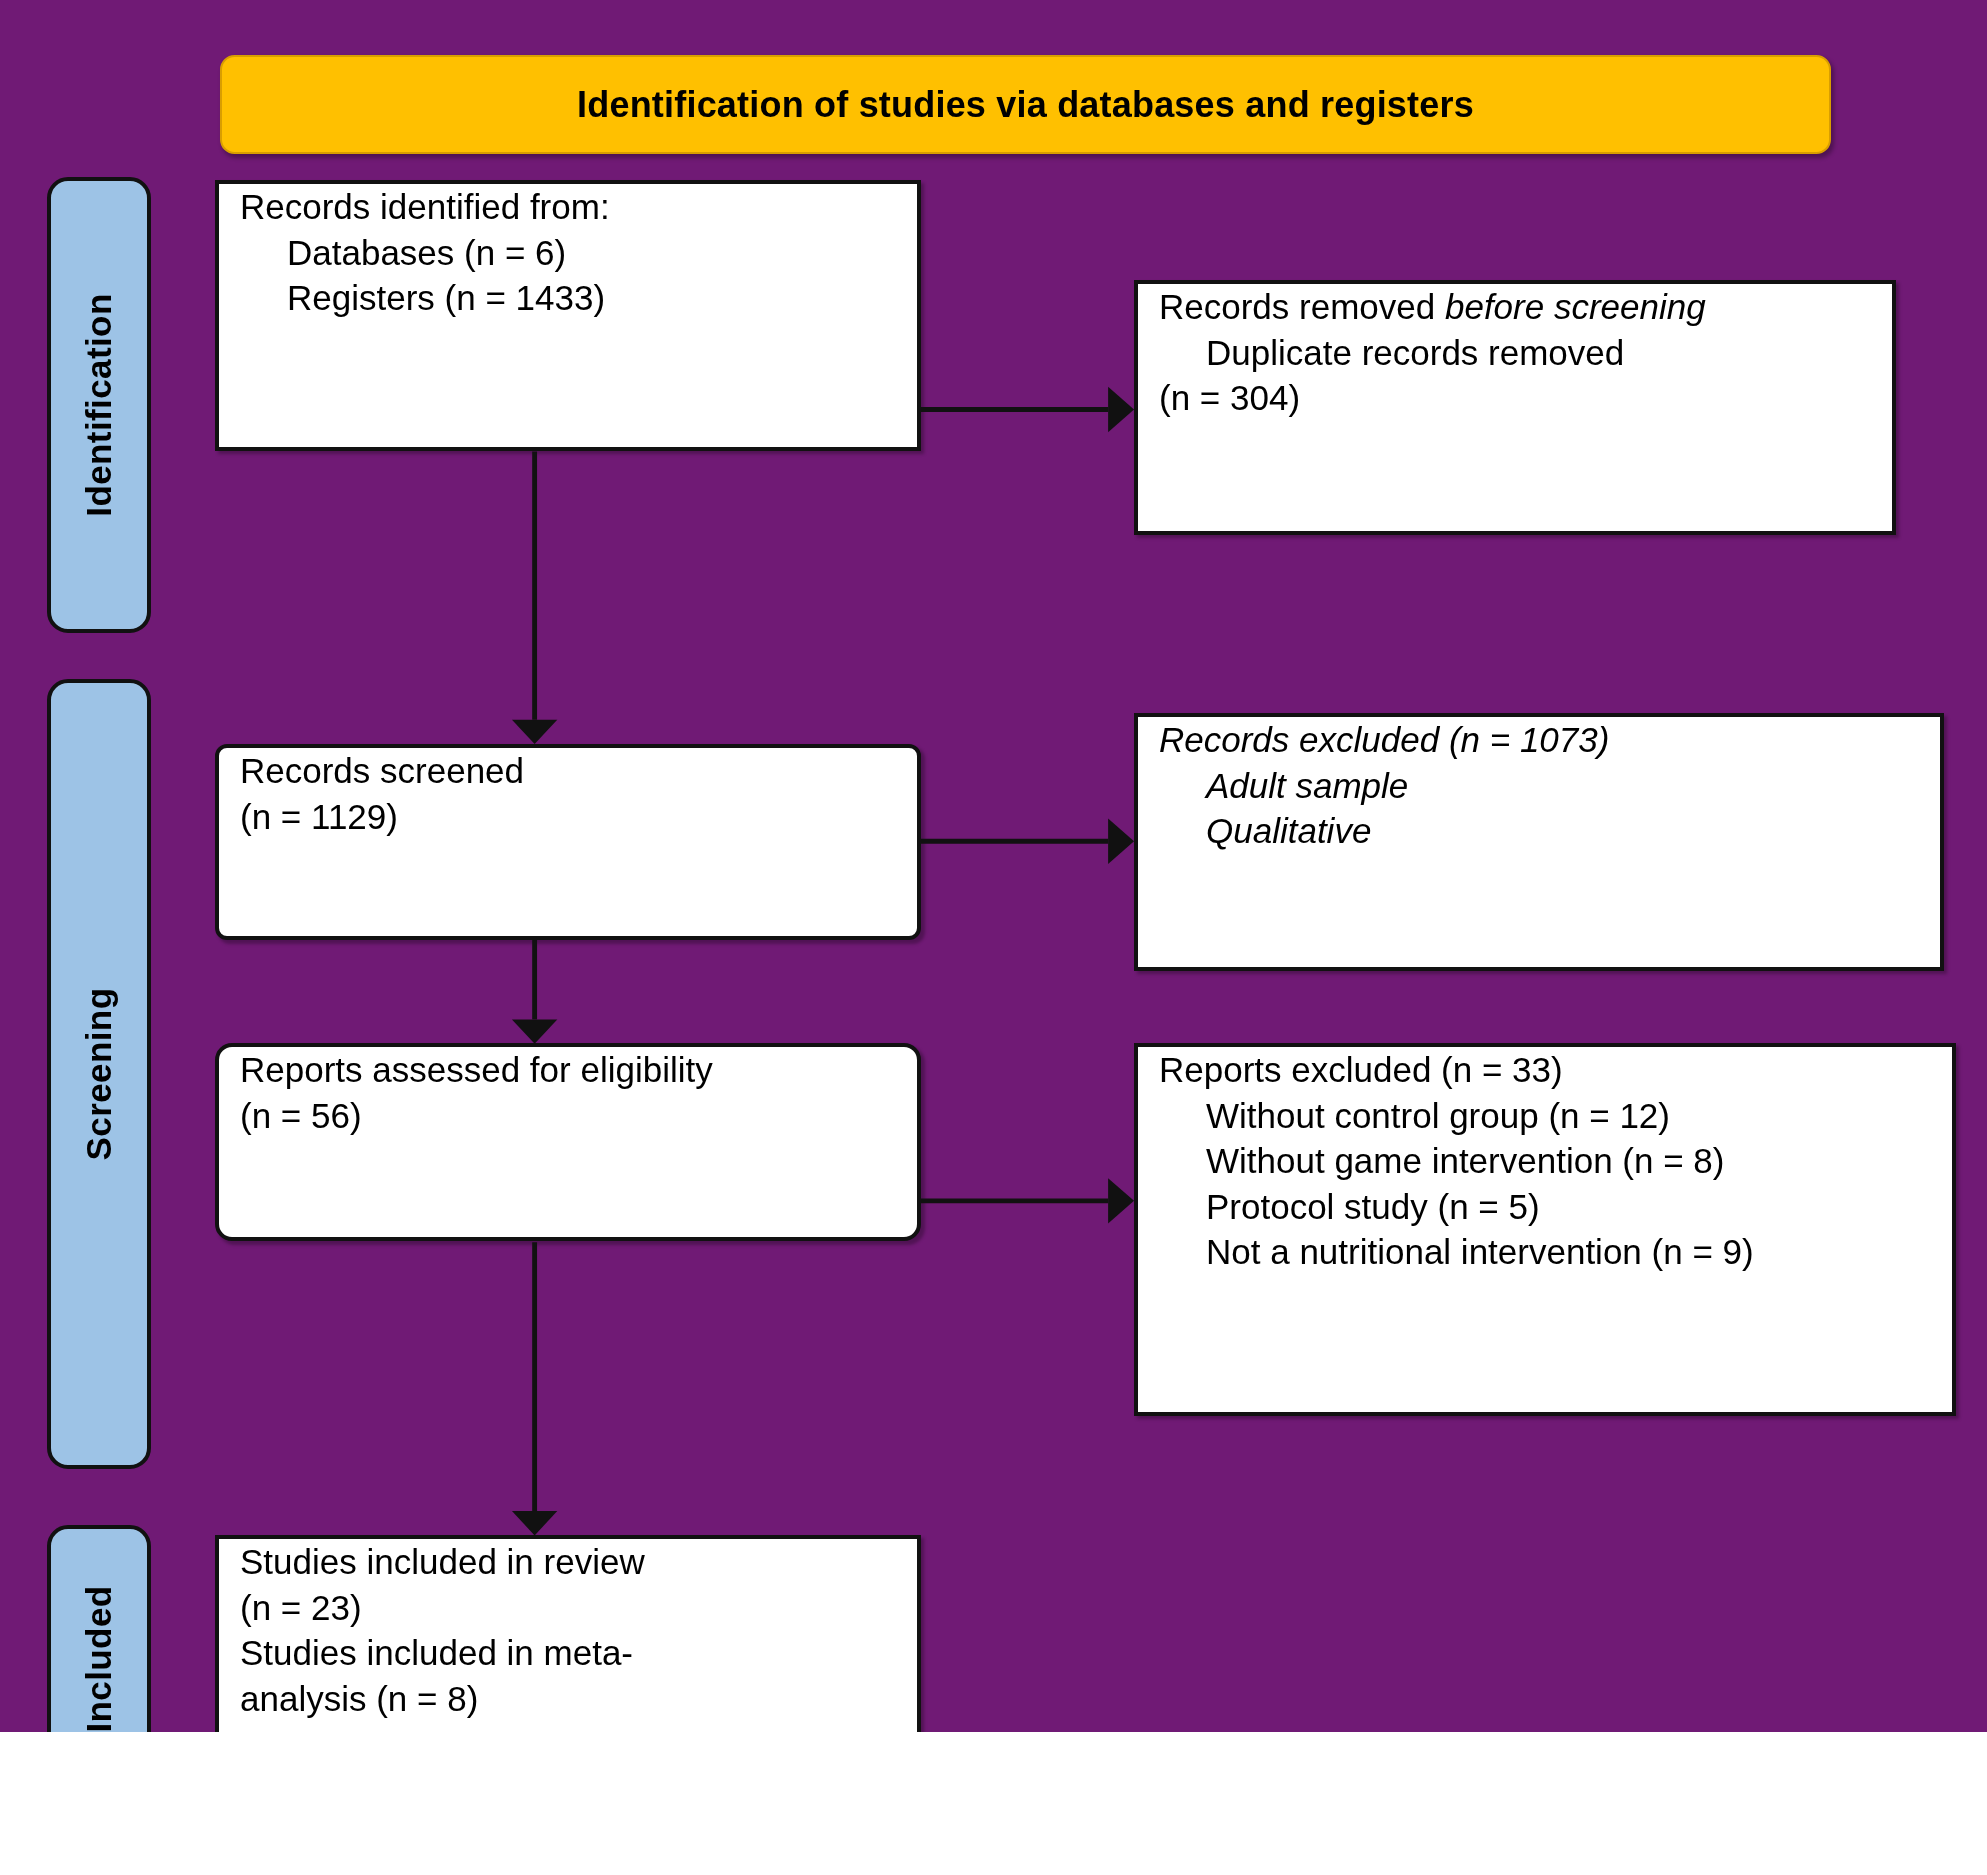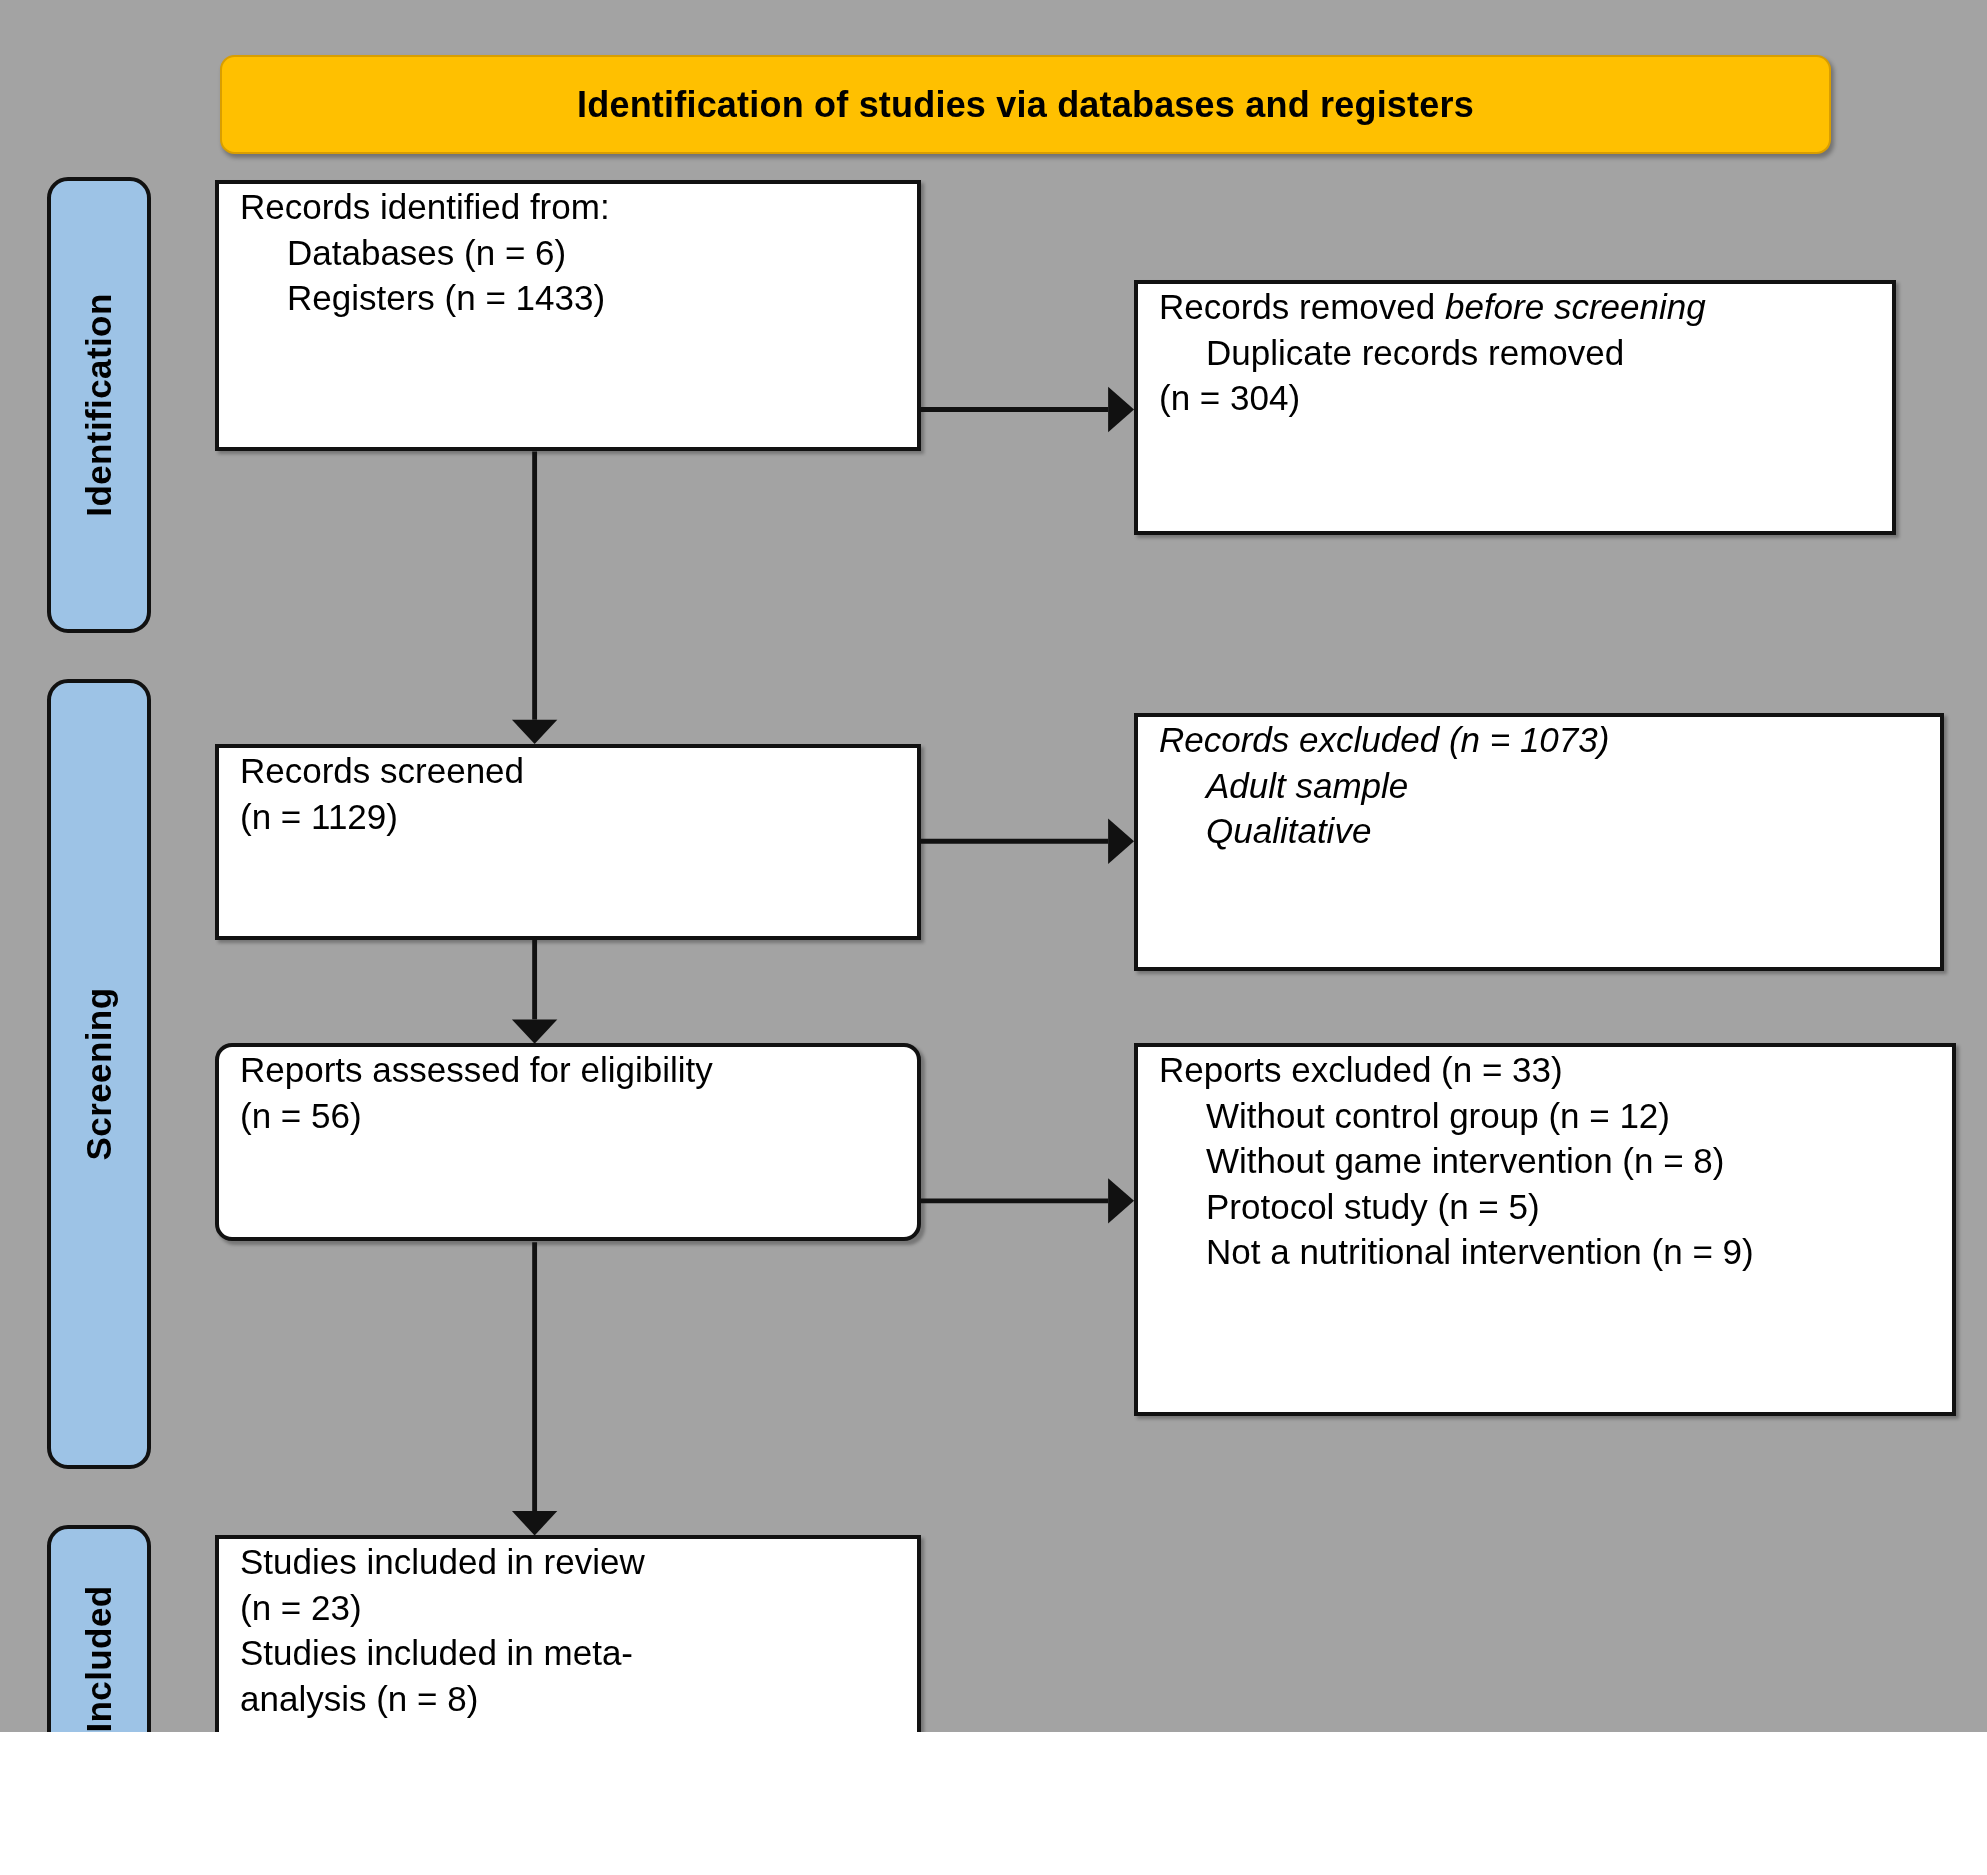--- a/index.html
+++ b/index.html
@@ -8,21 +8,21 @@
     background: #ffffff;
   }
   body {
     font-family: "Liberation Sans", sans-serif;
     color: #000000;
   }
   #canvas {
     position: relative;
     width: 1987px;
     height: 1732px;
-    background: #a3a3a3;
+    background: #701a75;
     overflow: hidden;
   }
 
   
   .banner {
     position: absolute;
     left: 220px;
     top: 55px;
     width: 1611px;
     height: 99px;
@@ -89,21 +89,21 @@
     line-height: 1.30;
     color: #000000;
     white-space: nowrap;
   }
   .indent1 { padding-left: 47px; }
   .ital { font-style: italic; }
 
   
   #box-identified       { left: 215px;  top: 180px;  width: 706px;  height: 271px; }
   #box-removed          { left: 1134px; top: 280px;  width: 762px;  height: 255px; }
-  #box-screened         { left: 215px;  top: 744px;  width: 706px;  height: 196px; }
+  #box-screened         { left: 215px;  top: 744px;  width: 706px;  height: 196px; border-radius: 12px; }
   #box-records-excluded { left: 1134px; top: 713px;  width: 810px; height: 258px; font-style: italic; }
   #box-eligibility      { left: 215px;  top: 1043px; width: 706px;  height: 198px; border-radius: 17px; }
   #box-reports-excluded { left: 1134px; top: 1043px; width: 822px; height: 373px; }
   #box-included         { left: 215px;  top: 1535px; width: 706px;  height: 278px; }
 
   
   #connectors {
     position: absolute;
     left: 0; top: 0;
     width: 1987px;

